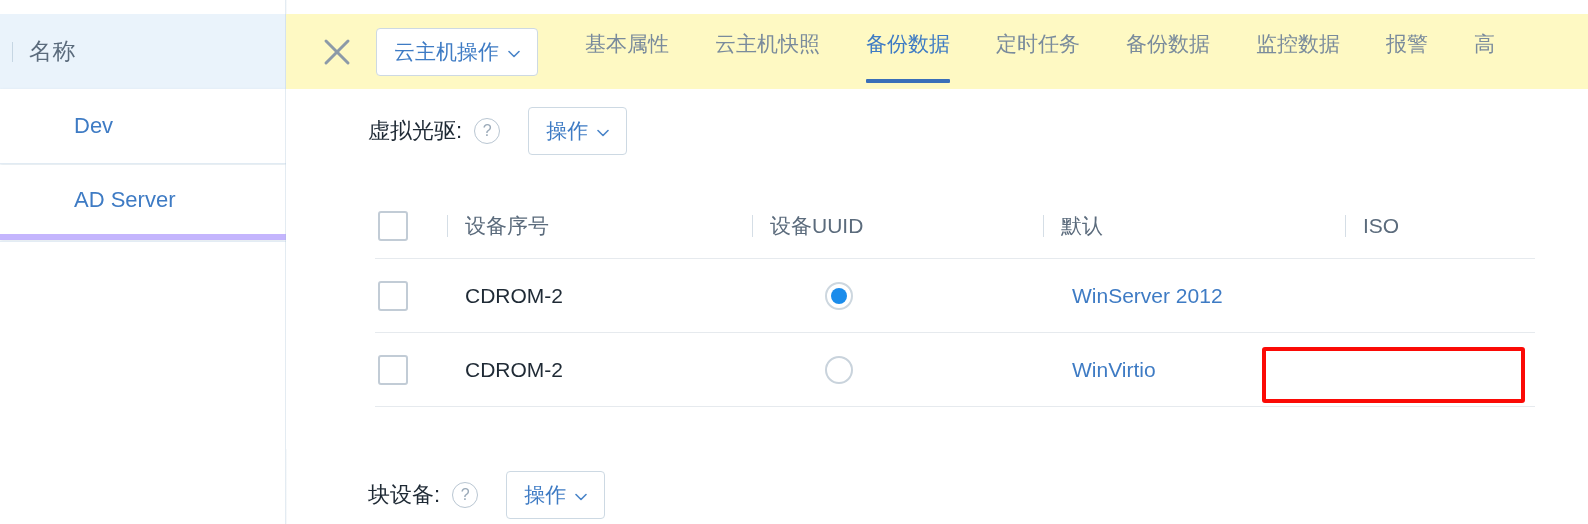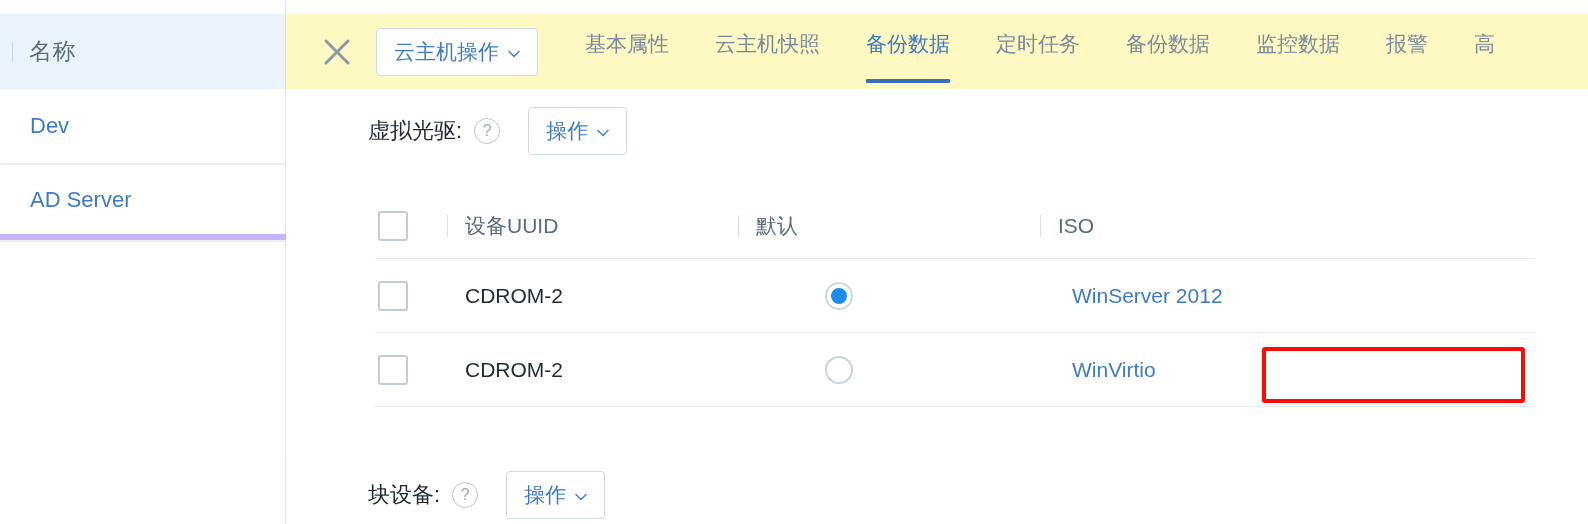--- a/index.html
+++ b/index.html
@@ -51,20 +51,21 @@
   .sidebar-row {
     position: absolute;
     left: 0;
     width: 286px;
     height: 75px;
     background: #ffffff;
     display: flex;
     align-items: center;
     border-bottom: 1px solid #e3ecf4;
     box-shadow: 0 1px 3px rgba(160,185,205,0.30);
+    padding-left: 44px;
   }
   .sidebar-row.r1 { top: 89px; }
   .sidebar-row.r2 { top: 165px; border-bottom: 6px solid #c4b5fd; }
   .sidebar-row .row-label {
     margin-left: 30px;
     font-size: 22px;
     color: #3e7bc4;
   }
   .sidebar-rest {
     position: absolute;
@@ -354,20 +355,24 @@
         </span>
       </div>
     </div>
 
     <div class="cdrom-table">
 
       <div class="trow header">
         <div class="cell c-check">
           <span class="chk"></span>
         </div>
+        <div class="cell c-serial">
+          <span class="vdiv"></span>
+          <span class="celltext">设备序号</span>
+        </div>
         <div class="cell c-uuid">
           <span class="vdiv"></span>
           <span class="celltext">设备UUID</span>
         </div>
         <div class="cell c-default" style="padding-left:0">
           <span class="vdiv"></span>
           <span class="celltext">默认</span>
         </div>
         <div class="cell c-iso">
           <span class="vdiv"></span>

